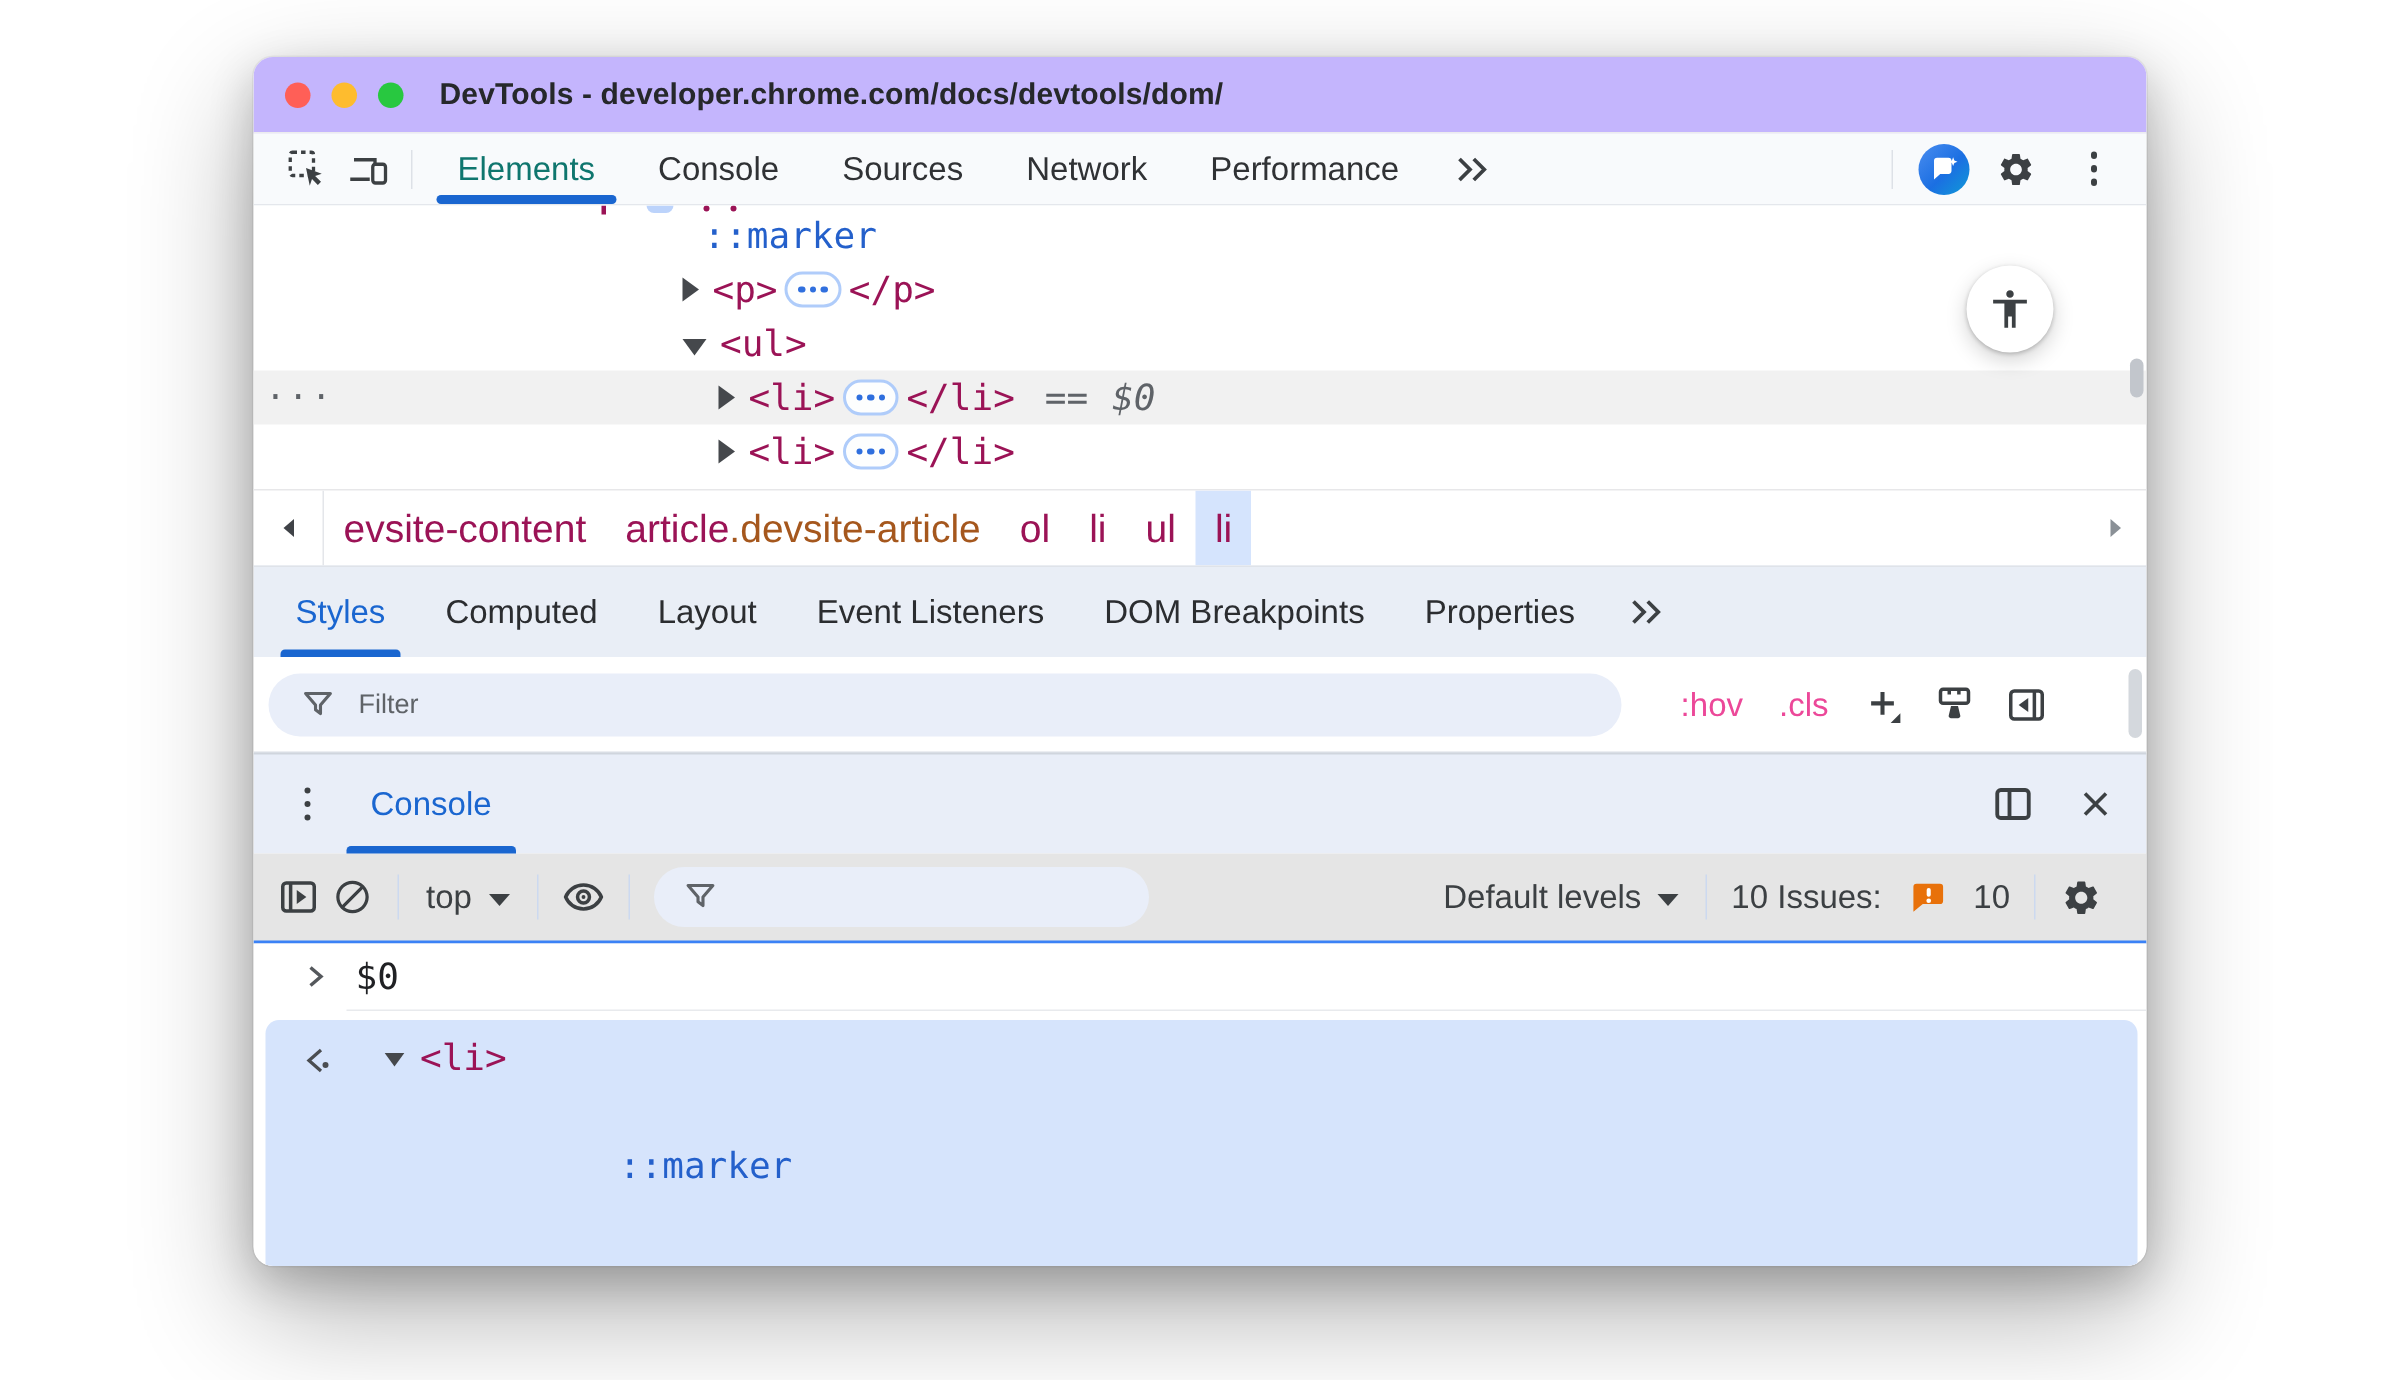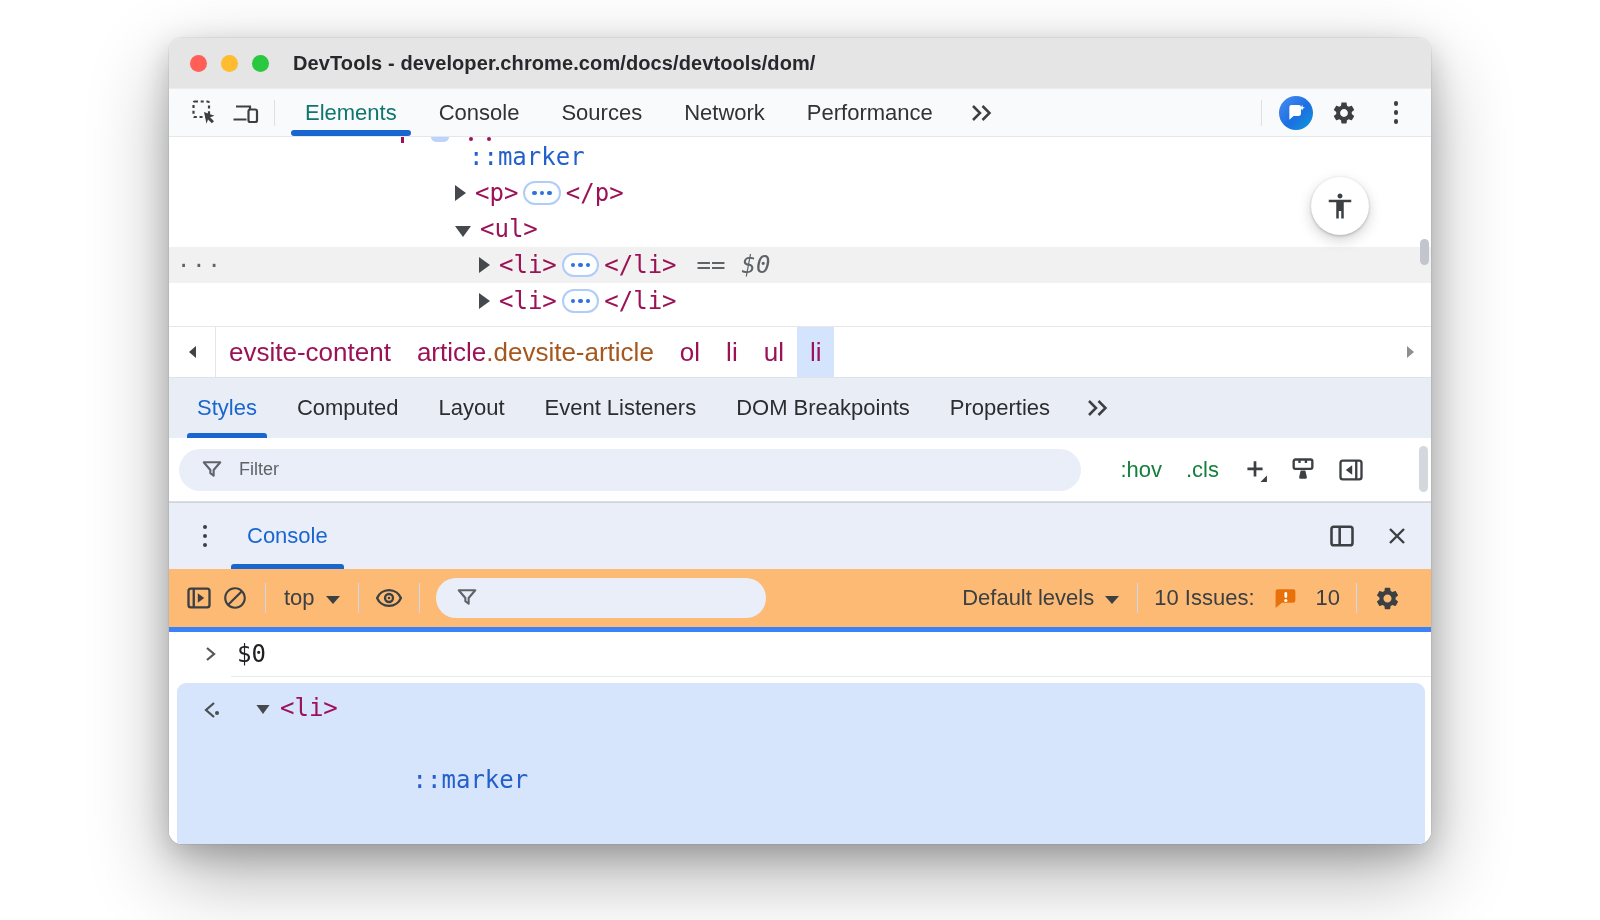--- a/index.html
+++ b/index.html
@@ -6,21 +6,21 @@
   body{
     width:1600px;height:920px;background:#ffffff;position:relative;overflow:hidden;
     font-family:"Liberation Sans",sans-serif;color:#202124;
   }
   .window{
     position:absolute;left:169px;top:38px;width:1262px;height:806px;background:#fff;
     border-radius:13px;overflow:hidden;display:flex;flex-direction:column;
     box-shadow:0 30px 80px rgba(0,0,0,.32),0 10px 30px rgba(0,0,0,.20),0 0 0 1px rgba(0,0,0,.05);
   }
   
-  .titlebar{flex:0 0 50px;display:flex;align-items:center;background:#e5e5e5;border-bottom:1px solid #ececee;}
+  .titlebar{flex:0 0 50px;display:flex;align-items:center;background:#c4b5fd;border-bottom:1px solid #ececee;}
   .lights{display:flex;gap:14px;padding-left:21px;}
   .light{width:17px;height:17px;border-radius:50%;}
   .title{margin-left:24px;font-size:20px;font-weight:700;color:#26282b;letter-spacing:.1px;}
   
   .toolbar{flex:0 0 47px;background:#f8fafc;border-bottom:1px solid #e4e7ec;display:flex;align-items:center;padding:0 14px;}
   .tbtn{width:42px;height:38px;display:flex;align-items:center;justify-content:center;}
   .vdiv{width:1px;height:26px;background:#dde1e7;margin:0 7px;}
   .tabs{display:flex;align-self:stretch;margin-left:2px;}
   .tab{padding:0 21px;display:flex;align-items:center;font-size:22px;color:#303235;position:relative;}
   .tab.sel{color:#0f766e;}
@@ -56,32 +56,32 @@
   .stabs{flex:0 0 60px;background:#e9eef6;border-top:1px solid #dfe3e9;display:flex;align-items:stretch;padding-left:8px;font-size:22px;color:#2b2d30;}
   .stab{display:flex;align-items:center;padding:0 20px;position:relative;}
   .stab.sel{color:#1a66d0;justify-content:center;}
   .stab.sel::after{content:"";position:absolute;left:10px;right:10px;bottom:0;height:5px;border-radius:3px 3px 0 0;background:#1a66d0;}
   
   .frow{flex:0 0 63px;background:#fff;border-bottom:1px solid #d9dee5;display:flex;align-items:center;padding:0 10px;position:relative;}
   .fpill{width:880px;height:42px;border-radius:21px;background:#e9eef9;display:flex;align-items:center;padding-left:22px;gap:14px;}
   .fpill input,.cpill input{border:none;background:transparent;outline:none;font-size:18px;color:#5f6368;font-family:"Liberation Sans",sans-serif;}
   .fpill input::placeholder,.cpill input::placeholder{color:#5f6368;opacity:1;}
   .fright{margin-left:auto;display:flex;align-items:center;gap:12px;padding-right:52px;}
-  .ftext{font-size:22px;color:#15803d;padding:0 6px;}
+  .ftext{font-size:22px;color:#ec4899;padding:0 6px;}
   .fscroll{position:absolute;right:3px;top:8px;width:9px;height:46px;border-radius:5px;background:#d4d8dd;}
   .ibtn{display:flex;align-items:center;justify-content:center;width:36px;height:36px;}
   
   .drawerhead{flex:0 0 66px;background:#e9eef8;border-top:1px solid #d0d5dd;display:flex;align-items:center;padding:0 22px;}
   .kebab{display:flex;flex-direction:column;gap:4.5px;width:28px;align-items:center;}
   .kebab i{width:4.5px;height:4.5px;border-radius:50%;background:#3c4043;}
   .dtab{margin-left:28px;height:100%;display:flex;align-items:center;position:relative;color:#1a66d0;font-size:22px;}
   .dtab::after{content:"";position:absolute;left:-16px;right:-16px;bottom:0;height:5px;border-radius:3px 3px 0 0;background:#1a66d0;}
   .dright{margin-left:auto;display:flex;align-items:center;gap:28px;}
   
-  .ctoolbar{flex:0 0 58px;background:#fdba74;border-bottom:5px solid #3b82f6;display:flex;align-items:center;padding:0 12px 0 12px;font-size:22px;color:#3c4043;}
+  .ctoolbar{flex:0 0 58px;background:#e5e5e5;border-bottom:2px solid #3b82f6;display:flex;align-items:center;padding:0 12px 0 12px;font-size:22px;color:#3c4043;}
   .cdiv{width:1px;height:30px;background:#ccd9f0;margin:0 12px;}
   .drop{display:flex;align-items:center;gap:11px;padding:0 6px;}
   .caret{width:0;height:0;border-left:7px solid transparent;border-right:7px solid transparent;border-top:8px solid #3c4043;margin-top:3px;}
   .cpill{width:310px;height:40px;border-radius:20px;background:#e9eef9;display:flex;align-items:center;padding-left:20px;gap:12px;margin-left:4px;}
   .cpill input{width:230px;}
   .lvl{margin-left:auto;}
   .issues{display:flex;align-items:center;gap:18px;padding:0 4px;}
   
   .console{flex:1;background:#fff;font-family:"DejaVu Sans Mono",monospace;overflow:hidden;}
   .promptrow{height:44px;display:flex;align-items:center;padding-left:32px;gap:16px;font-size:24px;color:#202124;}

